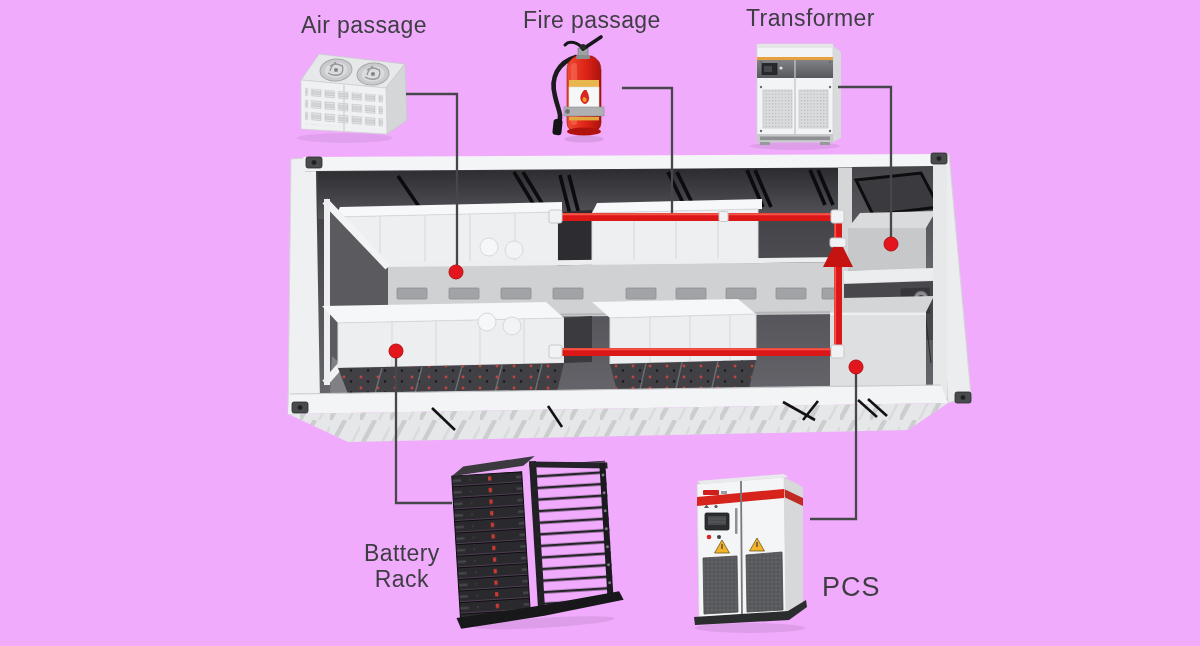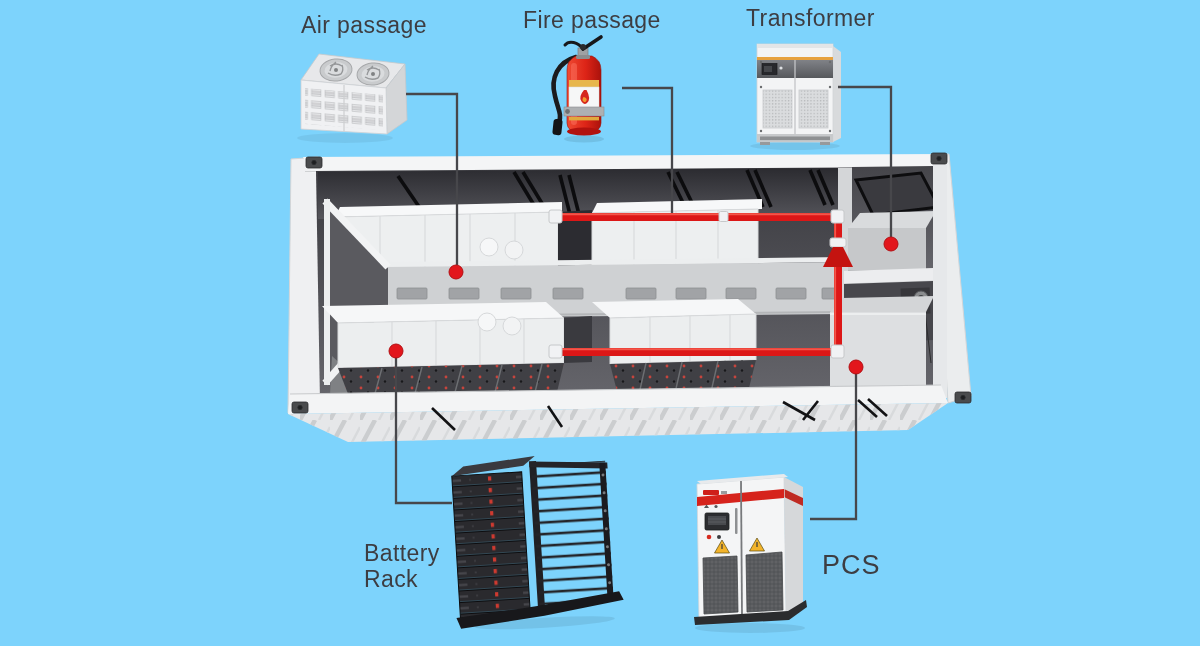--- a/index.html
+++ b/index.html
@@ -1,20 +1,20 @@
 <!DOCTYPE html>
 <html><head>
 <meta charset="utf-8">
 <style>
   html,body{margin:0;padding:0;background:#fff;}
-  .canvas{position:relative;width:1200px;height:646px;background:#7dd3fc;overflow:hidden;
-          font-family:"Liberation Sans",sans-serif;}
+  .canvas{position:relative;width:1200px;height:646px;background:#f0abfc;overflow:hidden;
+          font-family:"Liberation Sans",sans-serif;text-align:center;}
   .diagram-svg{position:absolute;left:0;top:0;}
   .lbl{position:absolute;color:#3d3d42;font-size:23px;font-weight:400;letter-spacing:.4px;line-height:1.12;}
-  .lbl.pcs{font-size:27px;letter-spacing:1px;}
+  .lbl.pcs{font-size:27px;letter-spacing:1px;margin-top:22px;}
   .lbl.multiline{white-space:pre-line;}
 </style>
 </head>
 <body>
 
 <div class="canvas">
 
 <svg class="diagram-svg" width="1200" height="646" viewBox="0 0 1200 646">
   <defs>
     <linearGradient id="intGrad" x1="0" y1="0" x2="0" y2="1">

